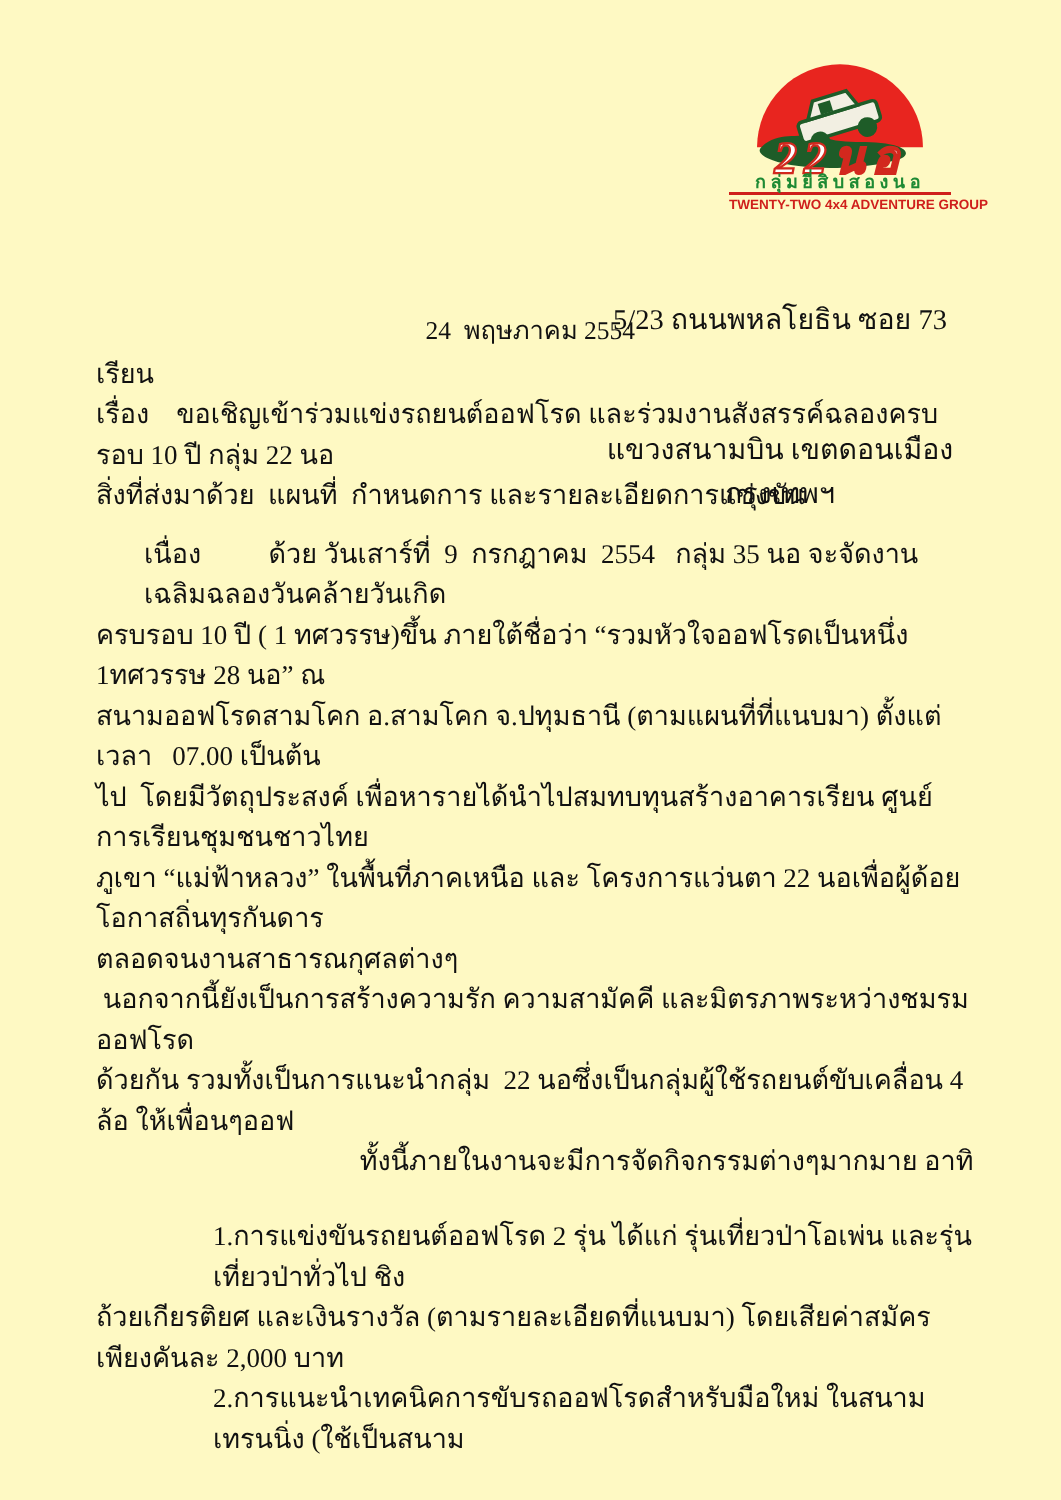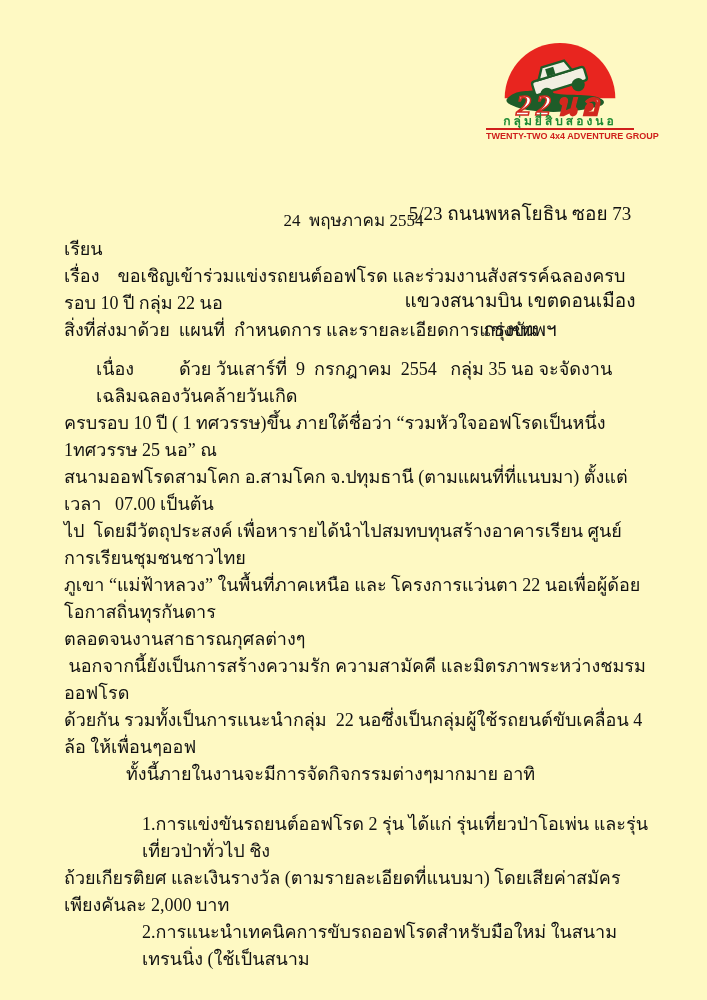--- a/index.html
+++ b/index.html
@@ -41,21 +41,21 @@
     text-align:center; font-size:17px;
     white-space:pre-wrap;
   }
   
   .letter{
     position:absolute; top:236px; left:64px; width:585px;
     font-size:18px; line-height:27px;
   }
   .line{white-space:pre-wrap; min-height:27px;}
   .ind-sm{padding-left:32px;}
-  .ind-tab{padding-left:62px;}
+  .ind-tab{padding-left:62px;text-align:right;}
   .ind-num{padding-left:78px;}
   .blank{min-height:23px;}
   .head-gap{margin-top:12px;}
 </style>
 </head>
 <body>
 
 <div class="page">
 
   <div class="logo">
@@ -85,21 +85,21 @@
   </div>
 
   <div class="date-line">24  พฤษภาคม 2554</div>
 
   <div class="letter">
     <div class="line">เรียน</div>
     <div class="line">เรื่อง    ขอเชิญเข้าร่วมแข่งรถยนต์ออฟโรด และร่วมงานสังสรรค์ฉลองครบรอบ 10 ปี กลุ่ม 22 นอ</div>
     <div class="line">สิ่งที่ส่งมาด้วย  แผนที่  กำหนดการ และรายละเอียดการแข่งขัน</div>
     <div class="head-gap">
         <div class="line ind-sm">เนื่อง          ด้วย วันเสาร์ที่  9  กรกฎาคม  2554   กลุ่ม 35 นอ จะจัดงานเฉลิมฉลองวันคล้ายวันเกิด</div>
-        <div class="line">ครบรอบ 10 ปี ( 1 ทศวรรษ)ขึ้น ภายใต้ชื่อว่า “รวมหัวใจออฟโรดเป็นหนึ่ง  1ทศวรรษ 25 นอ” ณ</div>
+        <div class="line">ครบรอบ 10 ปี ( 1 ทศวรรษ)ขึ้น ภายใต้ชื่อว่า “รวมหัวใจออฟโรดเป็นหนึ่ง  1ทศวรรษ 28 นอ” ณ</div>
         <div class="line">สนามออฟโรดสามโคก อ.สามโคก จ.ปทุมธานี (ตามแผนที่ที่แนบมา) ตั้งแต่เวลา   07.00 เป็นต้น</div>
         <div class="line">ไป  โดยมีวัตถุประสงค์ เพื่อหารายได้นำไปสมทบทุนสร้างอาคารเรียน ศูนย์การเรียนชุมชนชาวไทย</div>
         <div class="line">ภูเขา “แม่ฟ้าหลวง” ในพื้นที่ภาคเหนือ และ โครงการแว่นตา 22 นอเพื่อผู้ด้อยโอกาสถิ่นทุรกันดาร</div>
         <div class="line">ตลอดจนงานสาธารณกุศลต่างๆ</div>
         <div class="line"> นอกจากนี้ยังเป็นการสร้างความรัก ความสามัคคี และมิตรภาพระหว่างชมรมออฟโรด</div>
         <div class="line">ด้วยกัน รวมทั้งเป็นการแนะนำกลุ่ม  22 นอซึ่งเป็นกลุ่มผู้ใช้รถยนต์ขับเคลื่อน 4 ล้อ ให้เพื่อนๆออฟ</div>
         <div class="line ind-tab">ทั้งนี้ภายในงานจะมีการจัดกิจกรรมต่างๆมากมาย อาทิ</div>
         <div class="line blank"></div>
         <div class="line ind-num">1.การแข่งขันรถยนต์ออฟโรด 2 รุ่น ได้แก่ รุ่นเที่ยวป่าโอเพ่น และรุ่นเที่ยวป่าทั่วไป ชิง</div>
         <div class="line">ถ้วยเกียรติยศ และเงินรางวัล (ตามรายละเอียดที่แนบมา) โดยเสียค่าสมัครเพียงคันละ 2,000 บาท</div>

